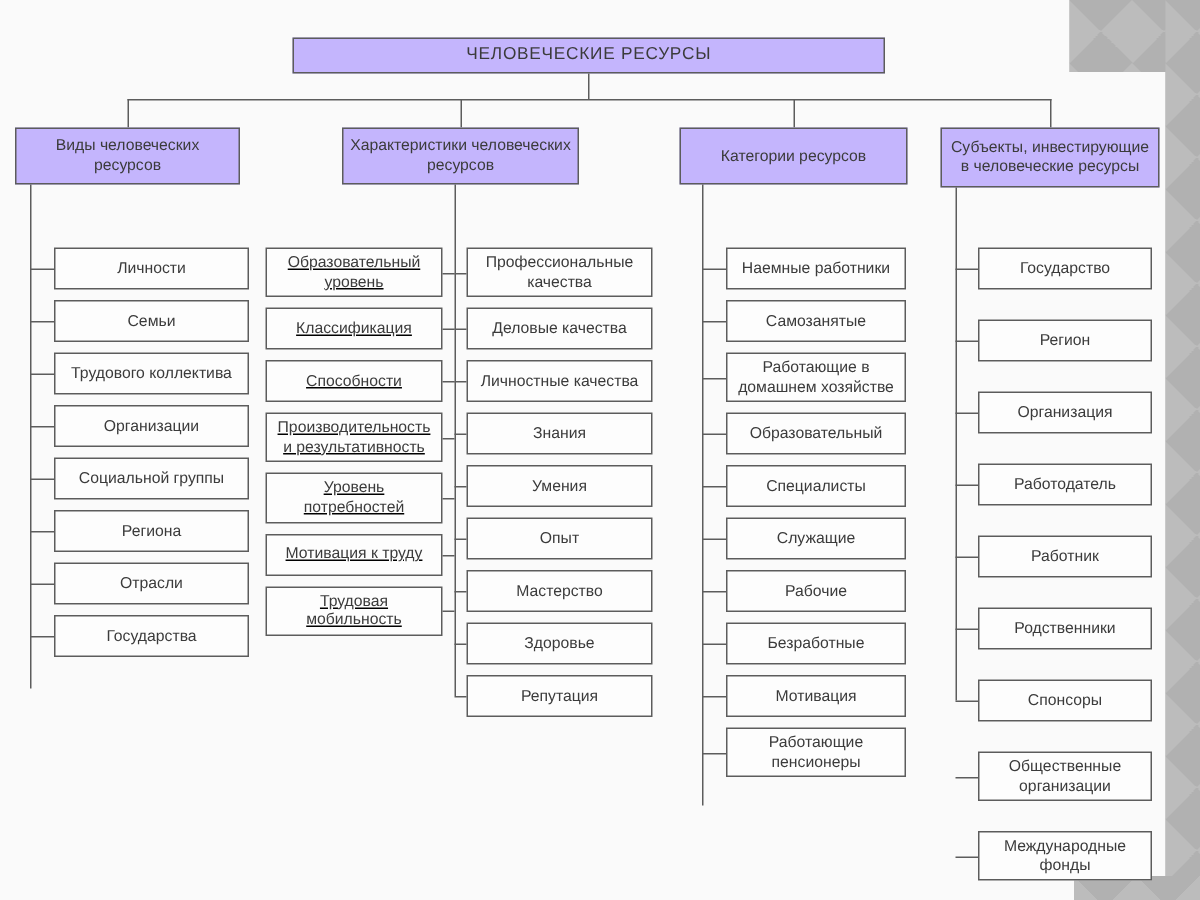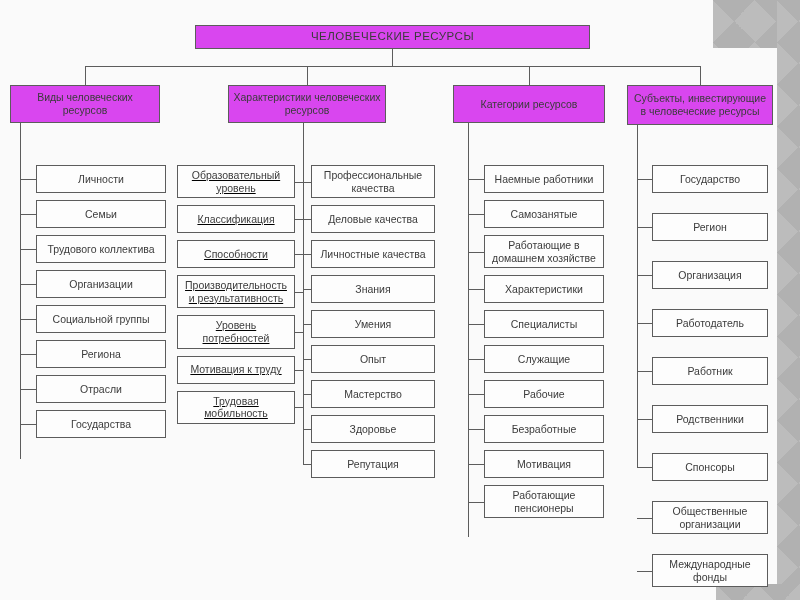--- a/index.html
+++ b/index.html
@@ -19,21 +19,21 @@
     background-image:repeating-conic-gradient(from 45deg,#bcbcbc 0 25%,#b1b1b1 0 50%);
     background-size:42px 42px;
   }
   .pat-top{left:713px;top:0;width:87px;height:48px;}
   .pat-right{left:777px;top:0;width:23px;height:600px;}
   .pat-bottom{left:716px;top:584px;width:84px;height:16px;}
 
   
   .box{
     position:absolute;box-sizing:border-box;
-    border:1px solid #5c5c5c;background:#d946ef;
+    border:1px solid #5c5c5c;background:#c4b5fd;
     color:#3b3b3b;
     display:flex;align-items:center;justify-content:center;
     text-align:center;font-size:10.5px;line-height:1.2;
     padding:2px 4px;
   }
   .root-box{
     left:195px;top:25px;width:395px;height:24px;
     font-size:11.5px;letter-spacing:.5px;
   }
   .header-box{min-height:38px;}
@@ -127,21 +127,21 @@
       <div class="node">Умения</div>
       <div class="node">Опыт</div>
       <div class="node">Мастерство</div>
       <div class="node">Здоровье</div>
       <div class="node">Репутация</div>
     </div>
   <div class="stack" id="s2">
       <div class="node">Наемные работники</div>
       <div class="node">Самозанятые</div>
       <div class="node">Работающие в домашнем хозяйстве</div>
-      <div class="node">Характеристики</div>
+      <div class="node">Образовательный</div>
       <div class="node">Специалисты</div>
       <div class="node">Служащие</div>
       <div class="node">Рабочие</div>
       <div class="node">Безработные</div>
       <div class="node">Мотивация</div>
       <div class="node">Работающие пенсионеры</div>
     </div>
   <div class="stack" id="s3">
       <div class="node">Государство</div>
       <div class="node">Регион</div>

